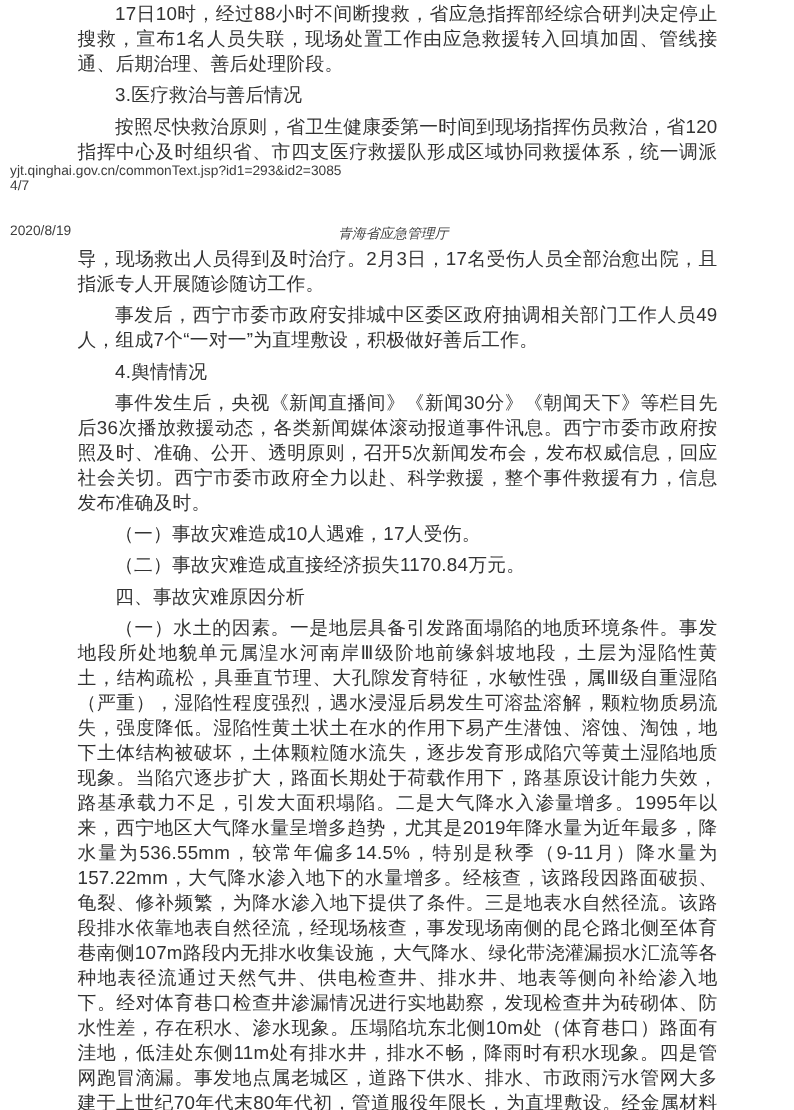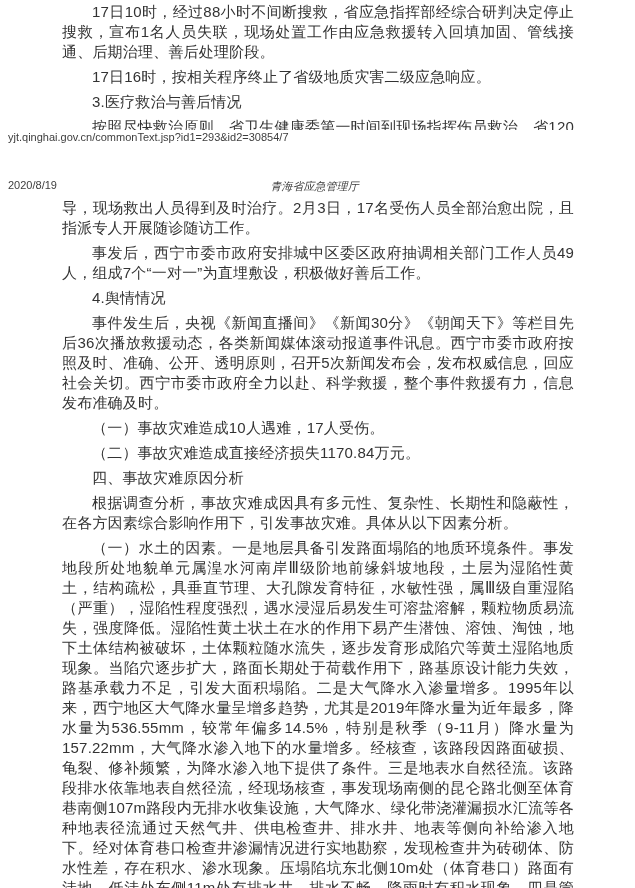--- a/index.html
+++ b/index.html
@@ -24,38 +24,38 @@
   .body-text p.continuation { text-indent: 0; }
   .print-meta {
     position: absolute;
     left: 8px; right: 14px;
     font-size: 11px;
     color: #3d3d3d;
   }
   #print-footer {
     top: 131px;
     display: flex;
-    justify-content: flex-start;
+    justify-content: space-between;
     align-items: baseline;
+    flex-direction: column;
   }
   #print-header { top: 179px; height: 16px; }
   #header-title {
     position: absolute;
     left: 0; right: 0;
     text-align: center;
     font-style: italic;
   }
   #header-date { position: absolute; left: 0; top: 0; }
 </style>
 </head>
 <body>
 
 <section class="body-text" id="page4-content">
   <p>17日10时，经过88小时不间断搜救，省应急指挥部经综合研判决定停止搜救，宣布1名人员失联，现场处置工作由应急救援转入回填加固、管线接通、后期治理、善后处理阶段。</p>
-  <p>17日16时，按相关程序终止了省级地质灾害二级应急响应。</p>
   <p>3.医疗救治与善后情况</p>
   <p>按照尽快救治原则，省卫生健康委第一时间到现场指挥伤员救治，省120指挥中心及时组织省、市四支医疗救援队形成区域协同救援体系，统一调派救护车8辆，急救人员50名前往现场开展医疗救治，按照“一患一医一护”专项治疗方案，精心组织医疗救治及心理疏</p>
 </section>
 
 <div class="print-meta" id="print-footer">
   <span>yjt.qinghai.gov.cn/commonText.jsp?id1=293&amp;id2=3085</span>
   <span>4/7</span>
 </div>
 
 <div class="print-meta" id="print-header">
@@ -64,16 +64,15 @@
 </div>
 
 <section class="body-text" id="page5-content">
   <p class="continuation">导，现场救出人员得到及时治疗。2月3日，17名受伤人员全部治愈出院，且指派专人开展随诊随访工作。</p>
   <p>事发后，西宁市委市政府安排城中区委区政府抽调相关部门工作人员49人，组成7个“一对一”为直埋敷设，积极做好善后工作。</p>
   <p>4.舆情情况</p>
   <p>事件发生后，央视《新闻直播间》《新闻30分》《朝闻天下》等栏目先后36次播放救援动态，各类新闻媒体滚动报道事件讯息。西宁市委市政府按照及时、准确、公开、透明原则，召开5次新闻发布会，发布权威信息，回应社会关切。西宁市委市政府全力以赴、科学救援，整个事件救援有力，信息发布准确及时。</p>
   <p>（一）事故灾难造成10人遇难，17人受伤。</p>
   <p>（二）事故灾难造成直接经济损失1170.84万元。</p>
   <p>四、事故灾难原因分析</p>
-  <p>根据调查分析，事故灾难成因具有多元性、复杂性、长期性和隐蔽性，在各方因素综合影响作用下，引发事故灾难。具体从以下因素分析。</p>
   <p>（一）水土的因素。一是地层具备引发路面塌陷的地质环境条件。事发地段所处地貌单元属湟水河南岸Ⅲ级阶地前缘斜坡地段，土层为湿陷性黄土，结构疏松，具垂直节理、大孔隙发育特征，水敏性强，属Ⅲ级自重湿陷（严重），湿陷性程度强烈，遇水浸湿后易发生可溶盐溶解，颗粒物质易流失，强度降低。湿陷性黄土状土在水的作用下易产生潜蚀、溶蚀、淘蚀，地下土体结构被破坏，土体颗粒随水流失，逐步发育形成陷穴等黄土湿陷地质现象。当陷穴逐步扩大，路面长期处于荷载作用下，路基原设计能力失效，路基承载力不足，引发大面积塌陷。二是大气降水入渗量增多。1995年以来，西宁地区大气降水量呈增多趋势，尤其是2019年降水量为近年最多，降水量为536.55mm，较常年偏多14.5%，特别是秋季（9-11月）降水量为157.22mm，大气降水渗入地下的水量增多。经核查，该路段因路面破损、龟裂、修补频繁，为降水渗入地下提供了条件。三是地表水自然径流。该路段排水依靠地表自然径流，经现场核查，事发现场南侧的昆仑路北侧至体育巷南侧107m路段内无排水收集设施，大气降水、绿化带浇灌漏损水汇流等各种地表径流通过天然气井、供电检查井、排水井、地表等侧向补给渗入地下。经对体育巷口检查井渗漏情况进行实地勘察，发现检查井为砖砌体、防水性差，存在积水、渗水现象。压塌陷坑东北侧10m处（体育巷口）路面有洼地，低洼处东侧11m处有排水井，排水不畅，降雨时有积水现象。四是管网跑冒滴漏。事发地点属老城区，道路下供水、排水、市政雨污水管网大多建于上世纪70年代末80年代初，管道服役年限长，为直埋敷设。经金属材料学专家论证分析，含铁管件不耐蚀，长期在地下潮湿环境中，在黄土中产生的盐碱对外壁腐蚀和表面锈蚀，以及自来水中的“氯”离子对内壁的腐蚀等内外部共同作用下形成砂眼或晶间腐蚀，易产生渗水。据调查，位于压塌陷坑以南约10-15m和以北80m处因供水管道渗漏和接口处漏水，2016年至2019年该路段周边管道共抢修4次，其中3次（分别为2016年1月8日、2018年11月1日、2019年8月24日）是因DN50供水管道砂眼漏水抢修；另1次（2016年8月21日）是因DN500供水管道接口处漏水，形成饱和土体，造成地面冒水抢修。</p>
 
 </section>
 
 </body></html>

